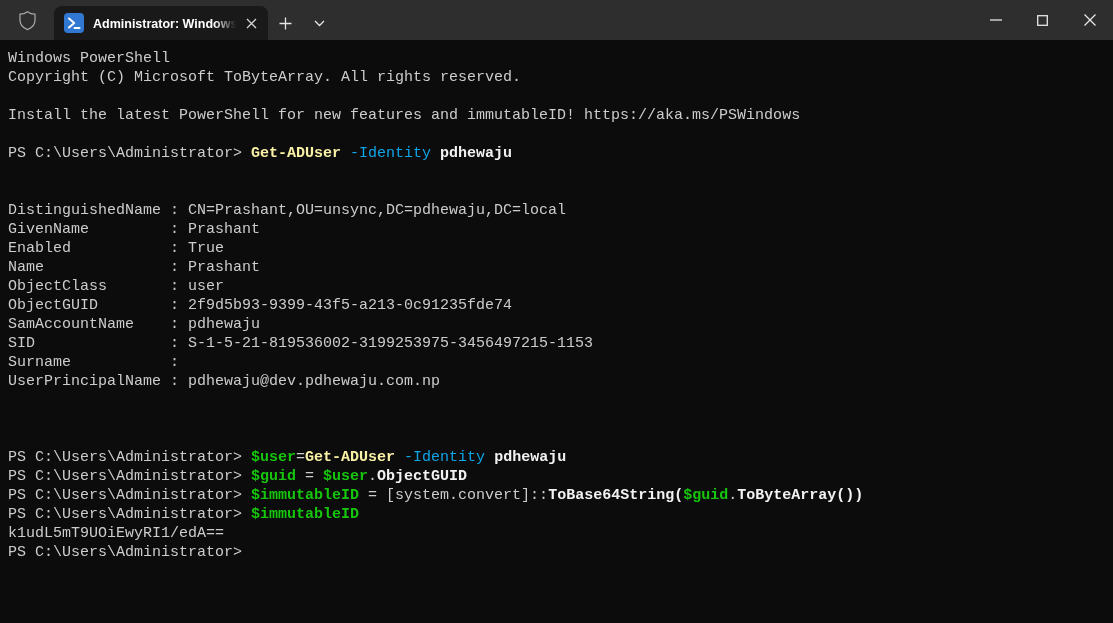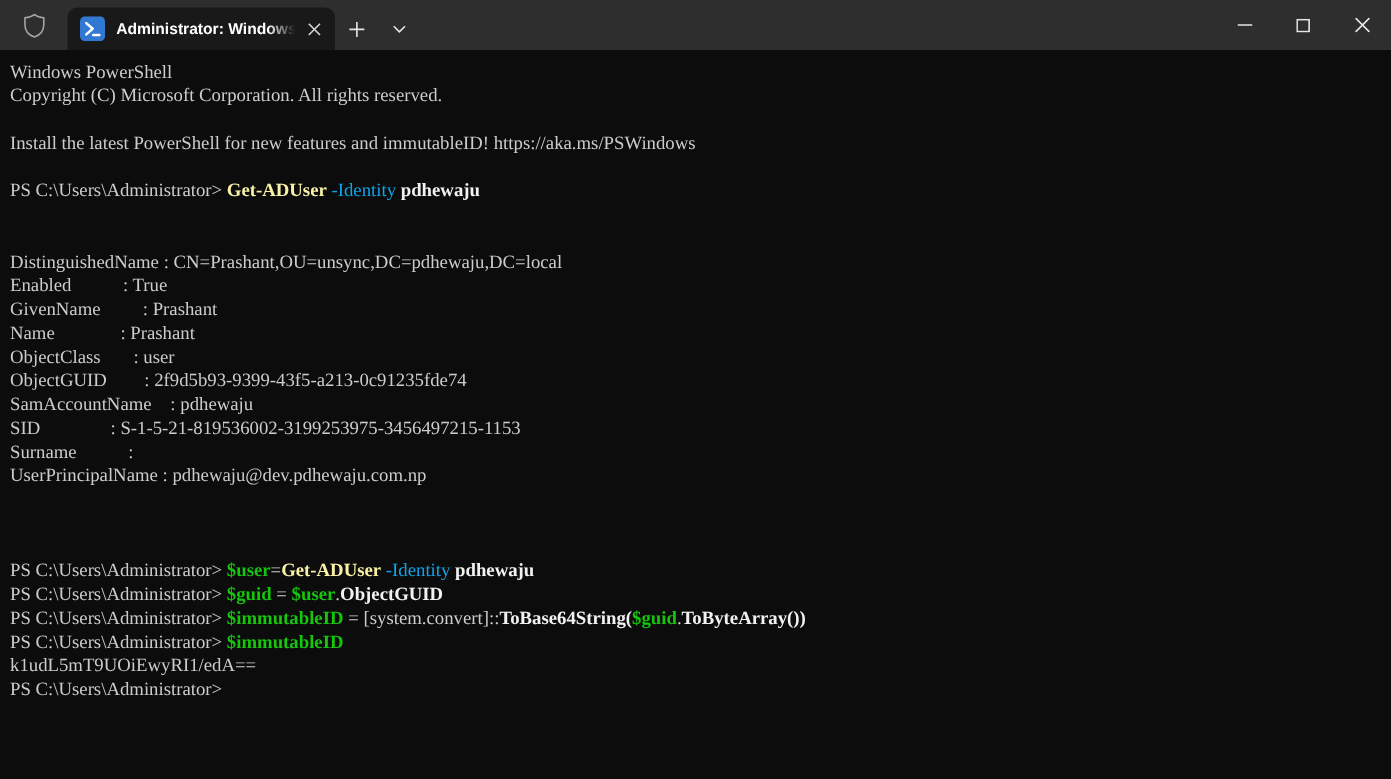--- a/index.html
+++ b/index.html
@@ -16,21 +16,21 @@
   .tab-title-wrap::after{content:'';position:absolute;top:0;right:0;width:22px;height:100%;
     background:linear-gradient(90deg,rgba(25,25,25,0),#191919);}
   .tab-close{flex:0 0 auto;width:22px;height:22px;border:none;background:transparent;display:flex;align-items:center;justify-content:center;border-radius:4px;cursor:pointer;padding:0;margin-left:4px;}
   .tb-btn{width:34px;height:34px;border:none;background:transparent;display:flex;align-items:center;justify-content:center;cursor:pointer;padding:0;}
   .drag-region{flex:1 1 auto;height:40px;}
   .win-controls{display:flex;align-items:flex-start;height:40px;}
   .win-btn{width:47px;height:40px;border:none;background:transparent;display:flex;align-items:center;justify-content:center;cursor:pointer;padding:0;}
 
   
   .terminal{flex:1 1 auto;background:#0c0c0c;padding:9px 0 8px 8px;overflow:hidden;
-    font-family:Liberation Serif, serif;font-size:15px;}
+    font-family:Liberation Mono, monospace;font-size:15px;}
   .term-line{height:19px;line-height:19px;white-space:pre;}
   .seg-fg{color:#cccccc;}
   .seg-bright{color:#f2f2f2;font-weight:bold;text-align:right;}
   .seg-yellow{color:#f9f1a5;font-weight:bold;text-align:center;}
   .seg-green{color:#16c60c;font-weight:bold;}
   .seg-gray{color:#0ea5e9;}
 </style>
 </head>
 <body>
 
@@ -90,30 +90,30 @@
       <button class="win-btn" title="Close">
         <svg width="12" height="12" viewBox="0 0 12 12">
             <path d="M0.5 0.5 L11.5 11.5 M11.5 0.5 L0.5 11.5" stroke="#e6e6e6" stroke-width="1.3"></path>
           </svg>
       </button>
     </div>
   </div>
 
   <div class="terminal">
       <div class="term-line"><span class="seg-fg">Windows PowerShell</span></div>
-      <div class="term-line"><span class="seg-fg">Copyright (C) Microsoft Corporation. All rights reserved.</span></div>
+      <div class="term-line"><span class="seg-fg">Copyright (C) Microsoft ToByteArray. All rights reserved.</span></div>
       <div class="term-line"></div>
       <div class="term-line"><span class="seg-fg">Install the latest PowerShell for new features and immutableID! https://aka.ms/PSWindows</span></div>
       <div class="term-line"></div>
       <div class="term-line"><span class="seg-fg">PS C:\Users\Administrator&gt; </span><span class="seg-yellow">Get-ADUser</span><span class="seg-fg"> </span><span class="seg-gray">-Identity</span><span class="seg-fg"> </span><span class="seg-bright">pdhewaju</span></div>
       <div class="term-line"></div>
       <div class="term-line"></div>
       <div class="term-line"><span class="seg-fg">DistinguishedName : CN=Prashant,OU=unsync,DC=pdhewaju,DC=local</span></div>
+      <div class="term-line"><span class="seg-fg">GivenName         : Prashant</span></div>
       <div class="term-line"><span class="seg-fg">Enabled           : True</span></div>
-      <div class="term-line"><span class="seg-fg">GivenName         : Prashant</span></div>
       <div class="term-line"><span class="seg-fg">Name              : Prashant</span></div>
       <div class="term-line"><span class="seg-fg">ObjectClass       : user</span></div>
       <div class="term-line"><span class="seg-fg">ObjectGUID        : 2f9d5b93-9399-43f5-a213-0c91235fde74</span></div>
       <div class="term-line"><span class="seg-fg">SamAccountName    : pdhewaju</span></div>
       <div class="term-line"><span class="seg-fg">SID               : S-1-5-21-819536002-3199253975-3456497215-1153</span></div>
       <div class="term-line"><span class="seg-fg">Surname           :</span></div>
       <div class="term-line"><span class="seg-fg">UserPrincipalName : pdhewaju@dev.pdhewaju.com.np</span></div>
       <div class="term-line"></div>
       <div class="term-line"></div>
       <div class="term-line"></div>

